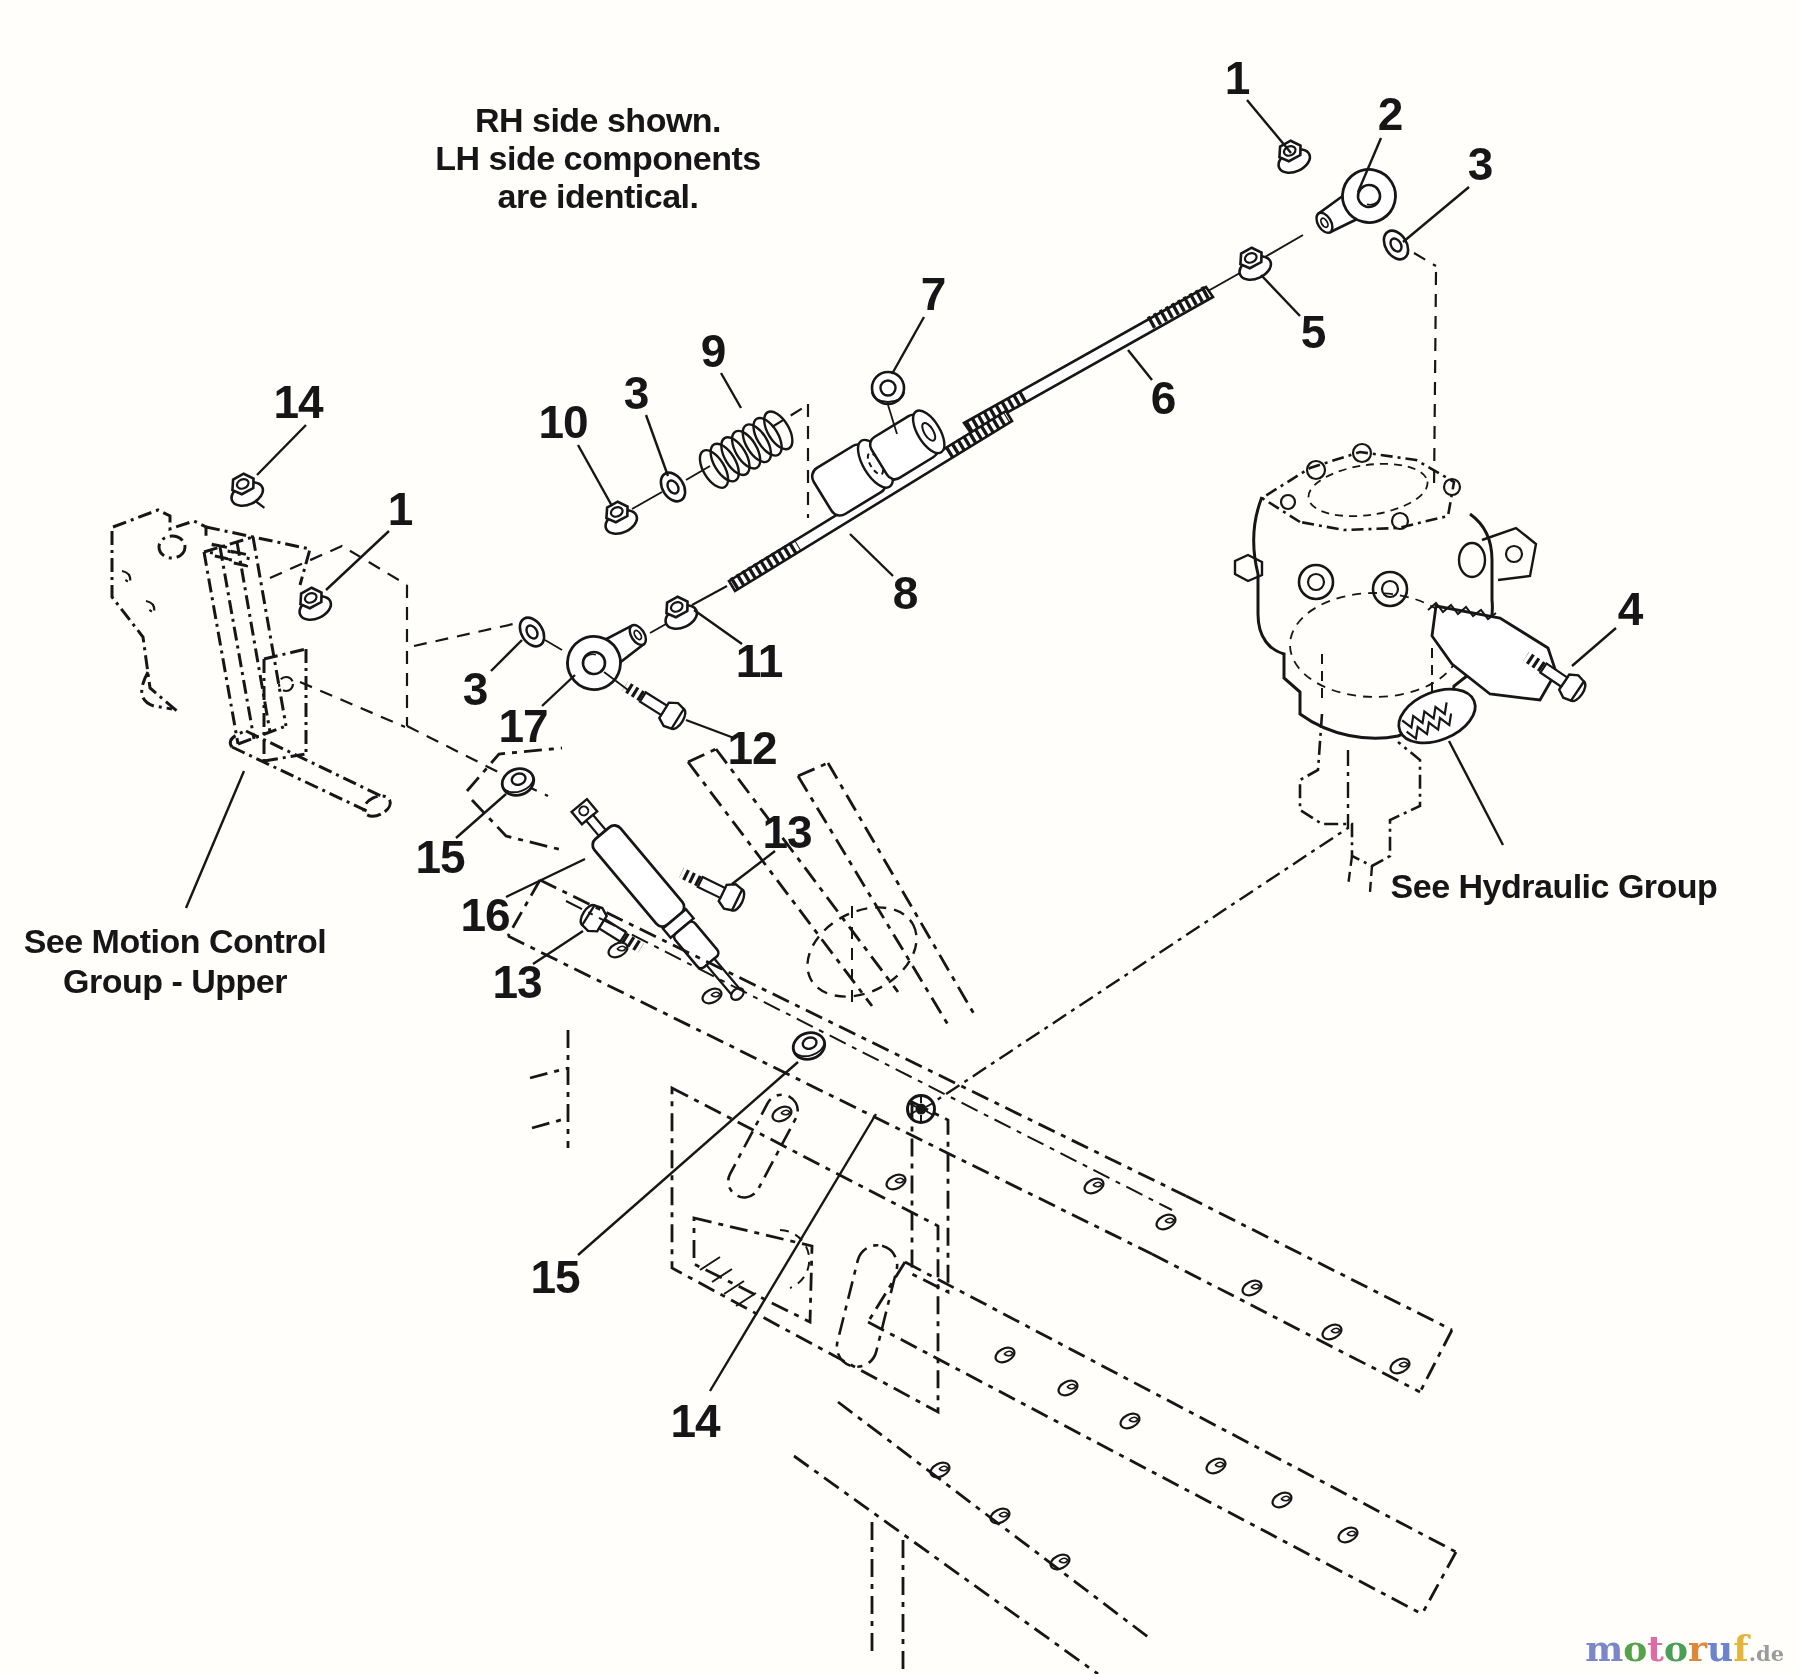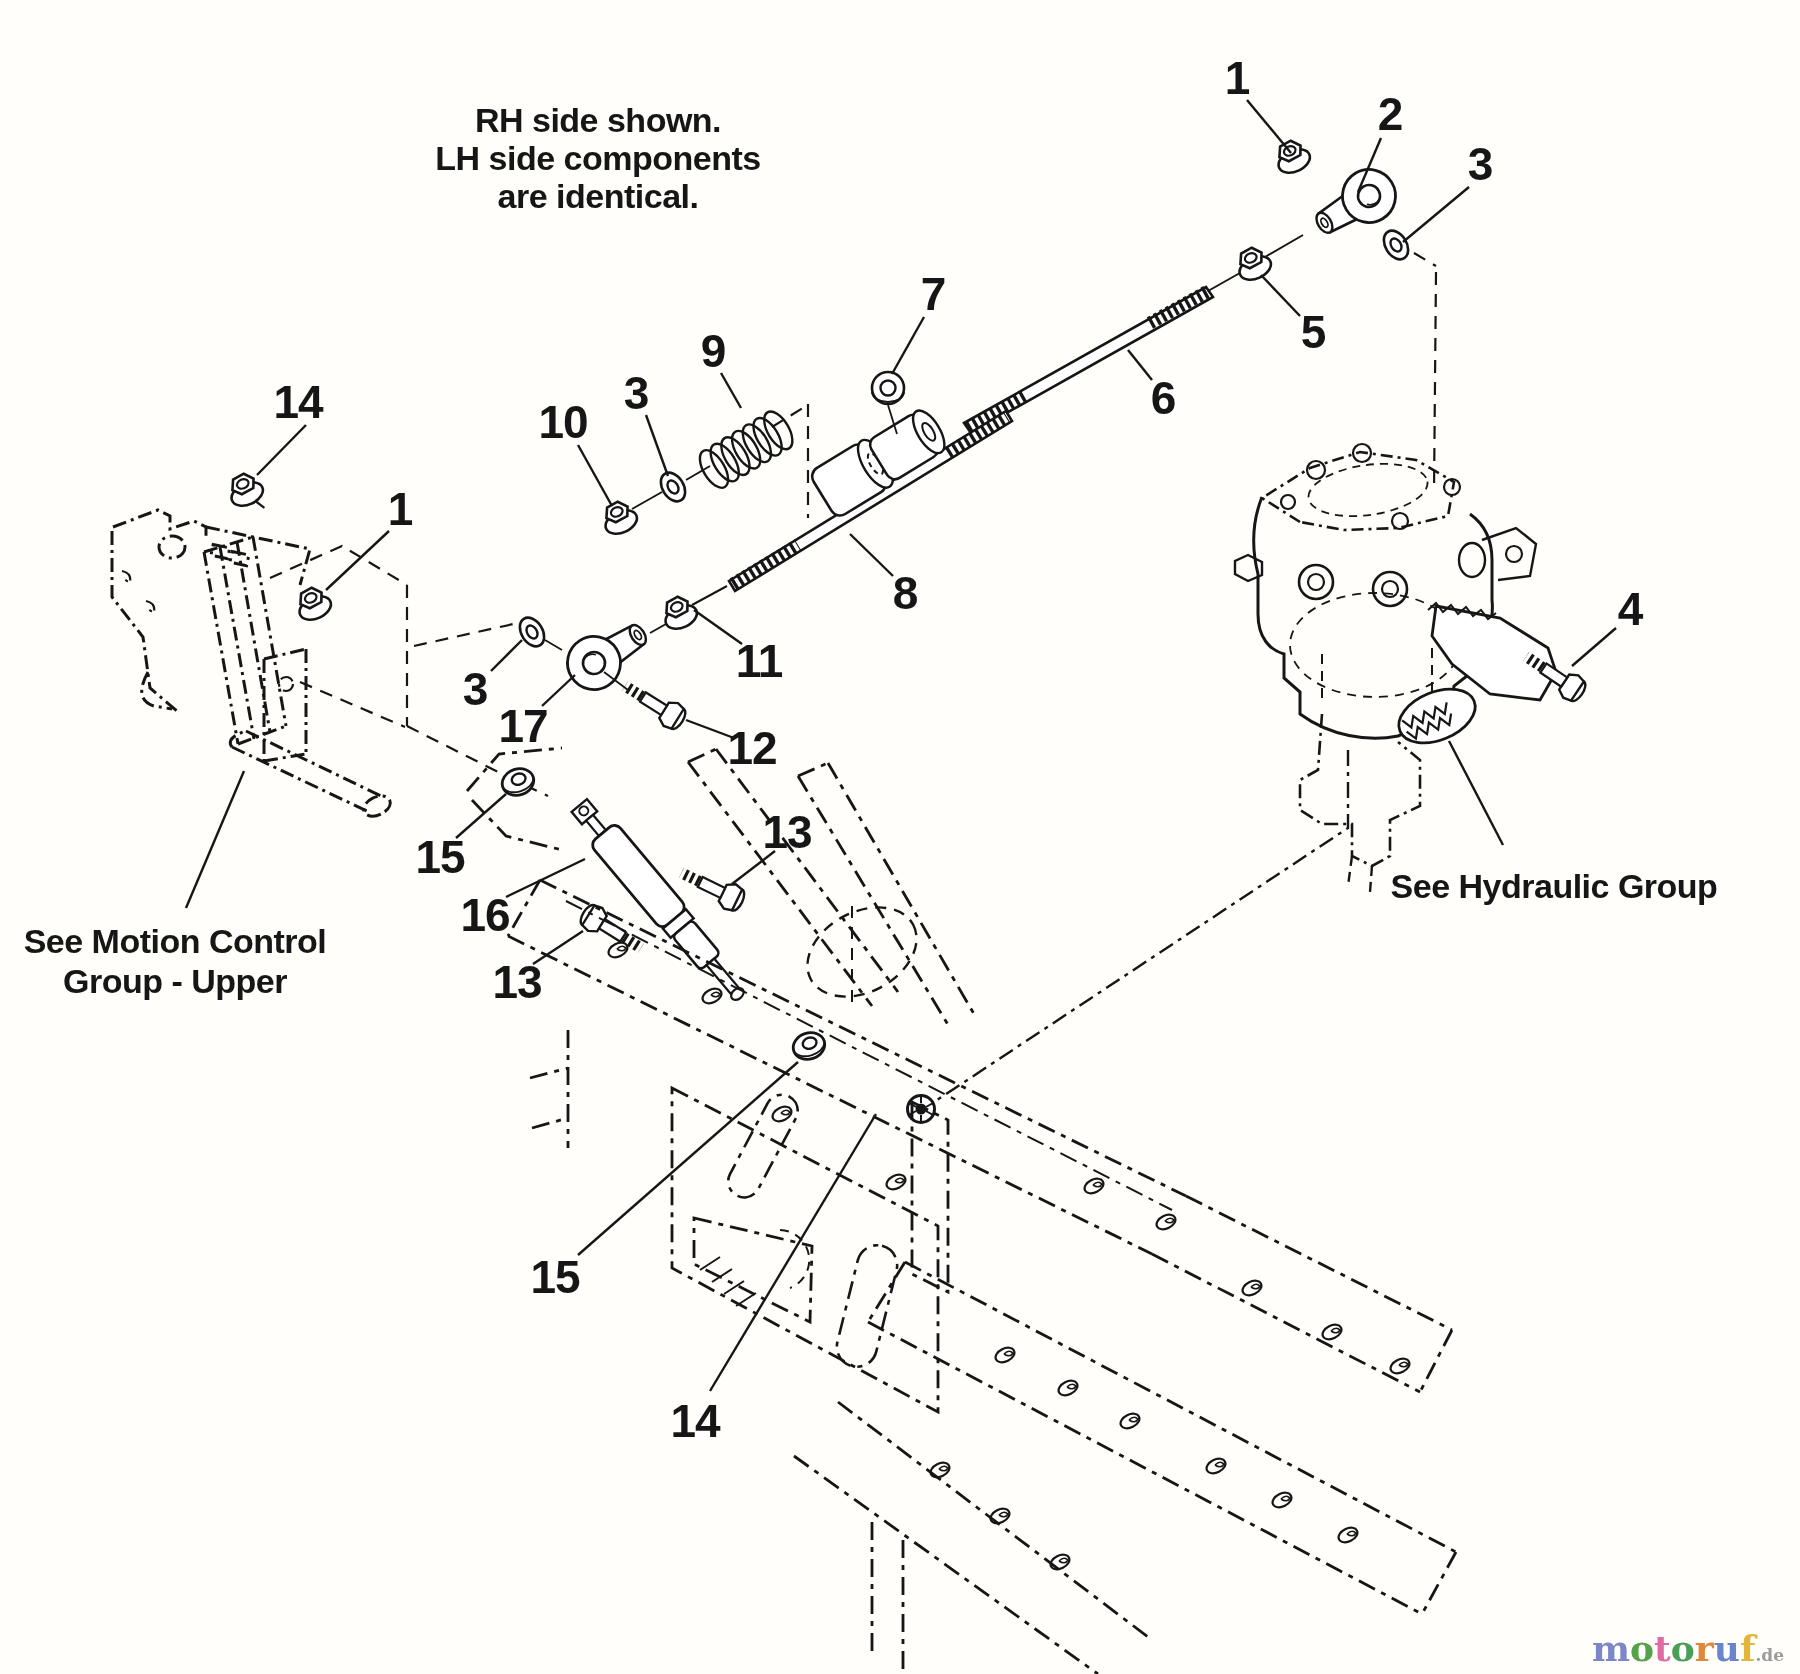--- a/index.html
+++ b/index.html
@@ -7,21 +7,21 @@
           font-family:"Liberation Sans",sans-serif;}
   svg text{user-select:none;}
   .callout-text{font-family:"Liberation Sans",sans-serif;font-weight:bold;font-size:46px;
                 fill:#161616;text-anchor:middle;letter-spacing:-1px;}
   .note-text{font-family:"Liberation Sans",sans-serif;font-weight:bold;font-size:34px;
              fill:#161616;text-anchor:middle;letter-spacing:-0.5px;}
   .leader{stroke:#161616;stroke-width:2.4;fill:none;}
   .ink{stroke:#161616;fill:none;}
   .watermark{position:absolute;right:16px;bottom:8px;font-family:"DejaVu Serif",serif;
              font-weight:600;font-size:36px;letter-spacing:0px;line-height:1;}
-  .watermark .suffix{font-size:17px;font-weight:600;margin-top:24px;}
+  .watermark .suffix{font-size:21px;font-weight:600;margin-top:24px;}
 </style>
 </head>
 <body>
 
 <div class="canvas">
 <svg id="diagram" width="1800" height="1674" viewBox="0 0 1800 1674">
 
   <defs>
     <g id="nutSym">
       <ellipse cx="0" cy="5.5" rx="16.5" ry="10.5" fill="#fff" stroke="#161616" stroke-width="2.6"></ellipse>

